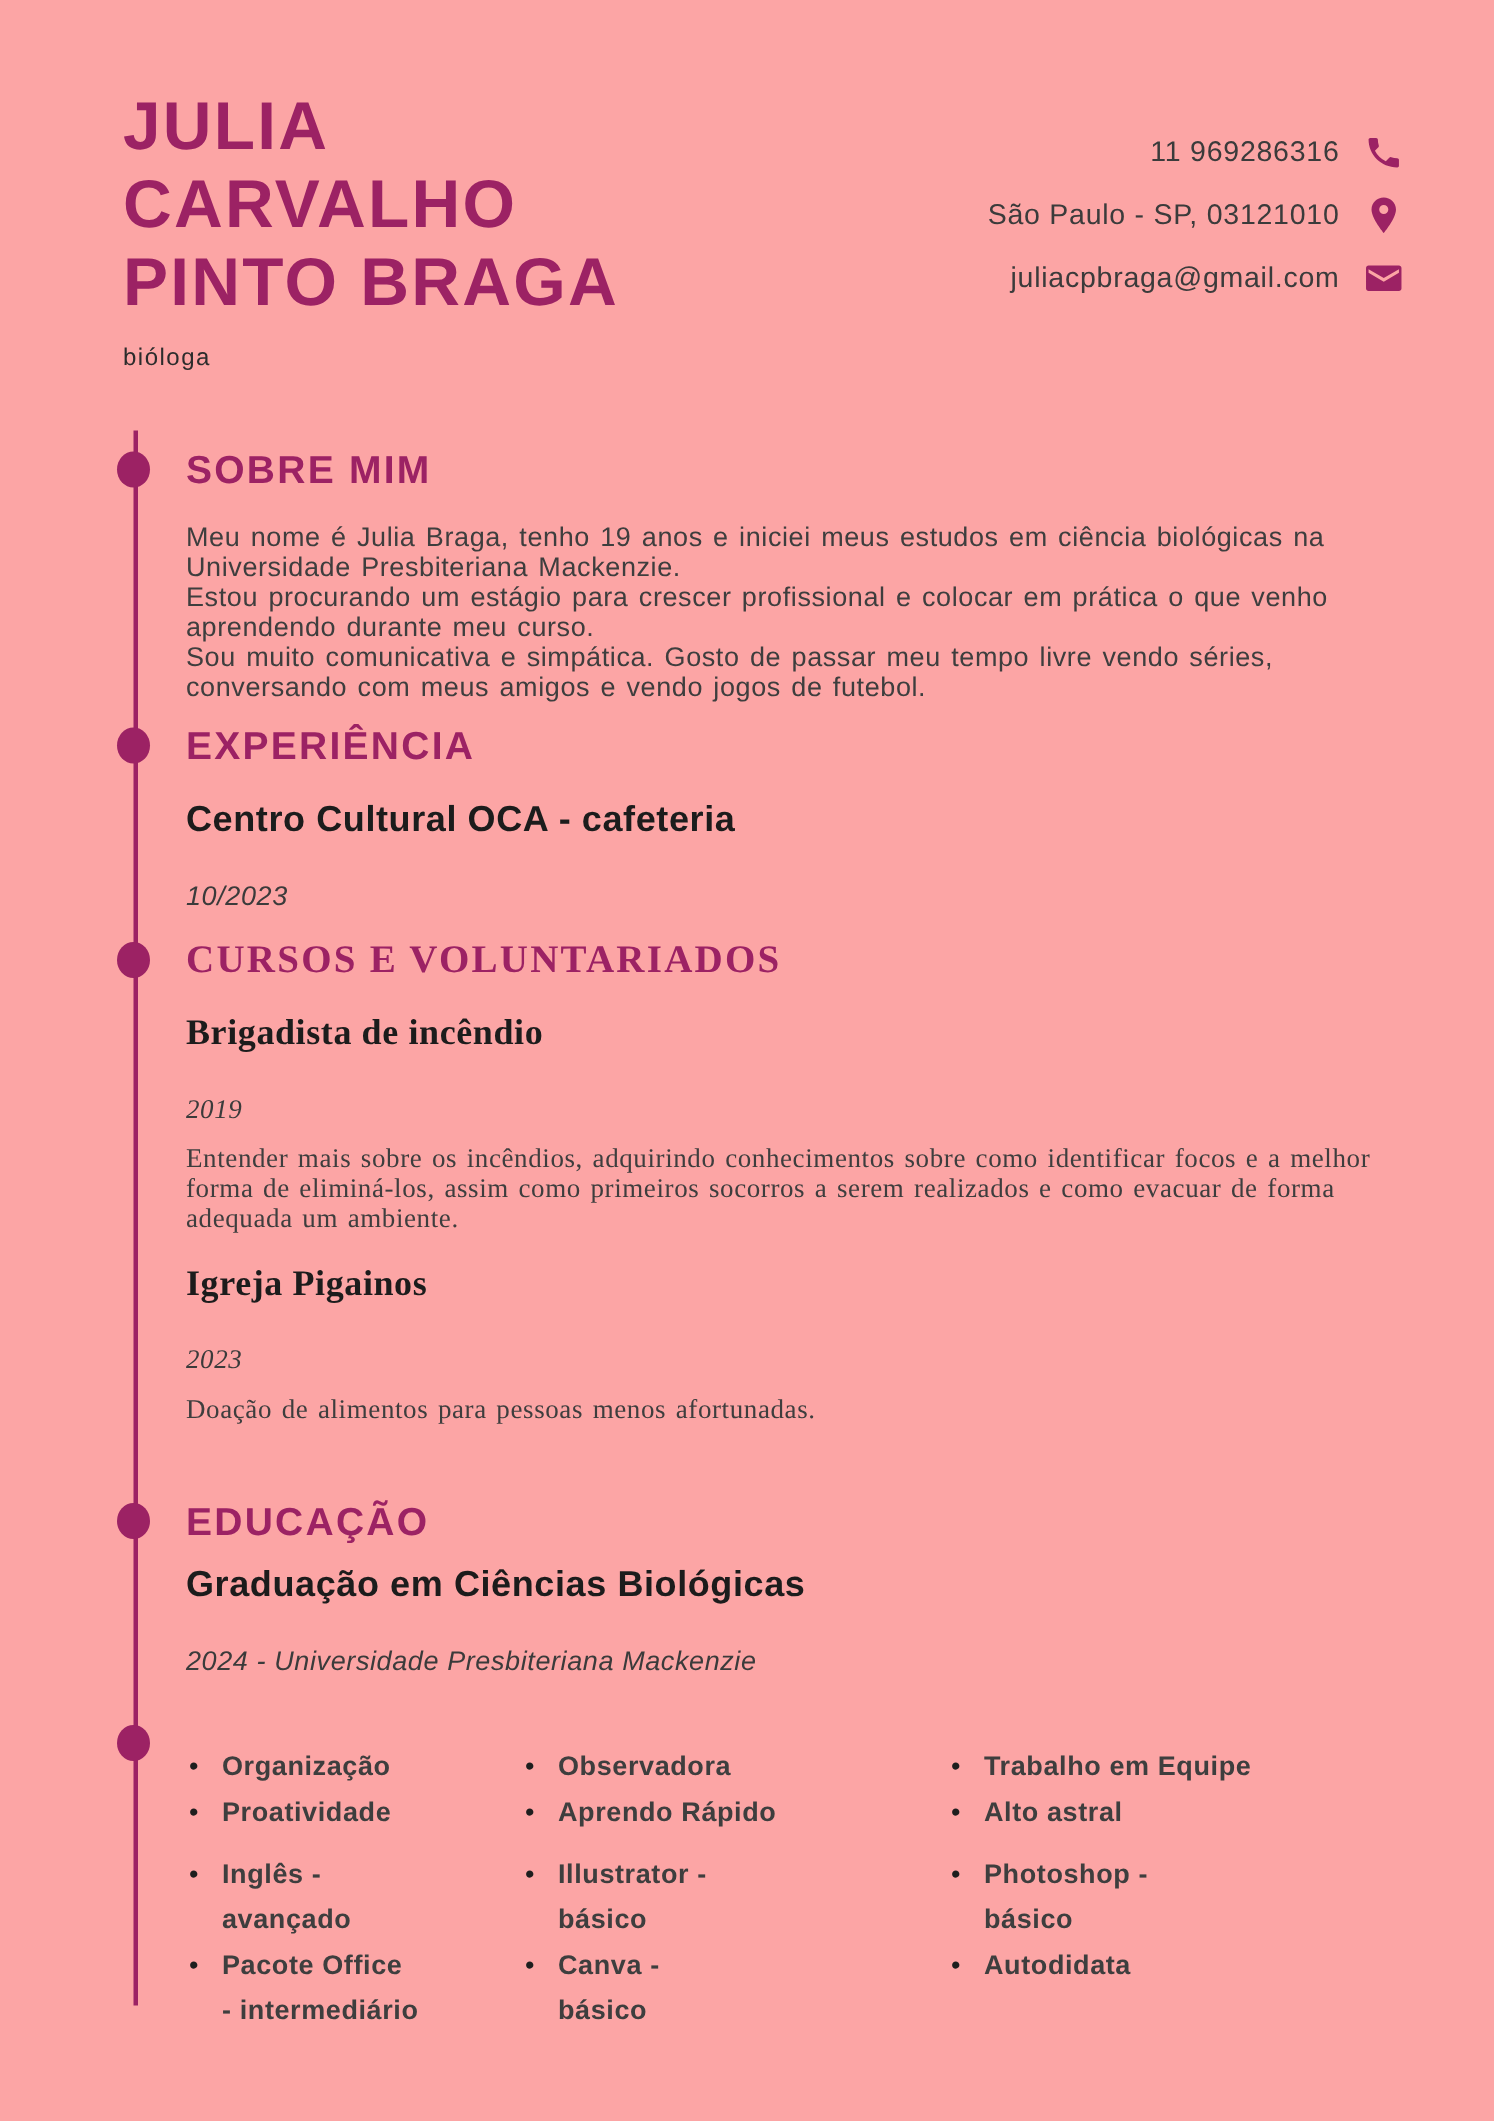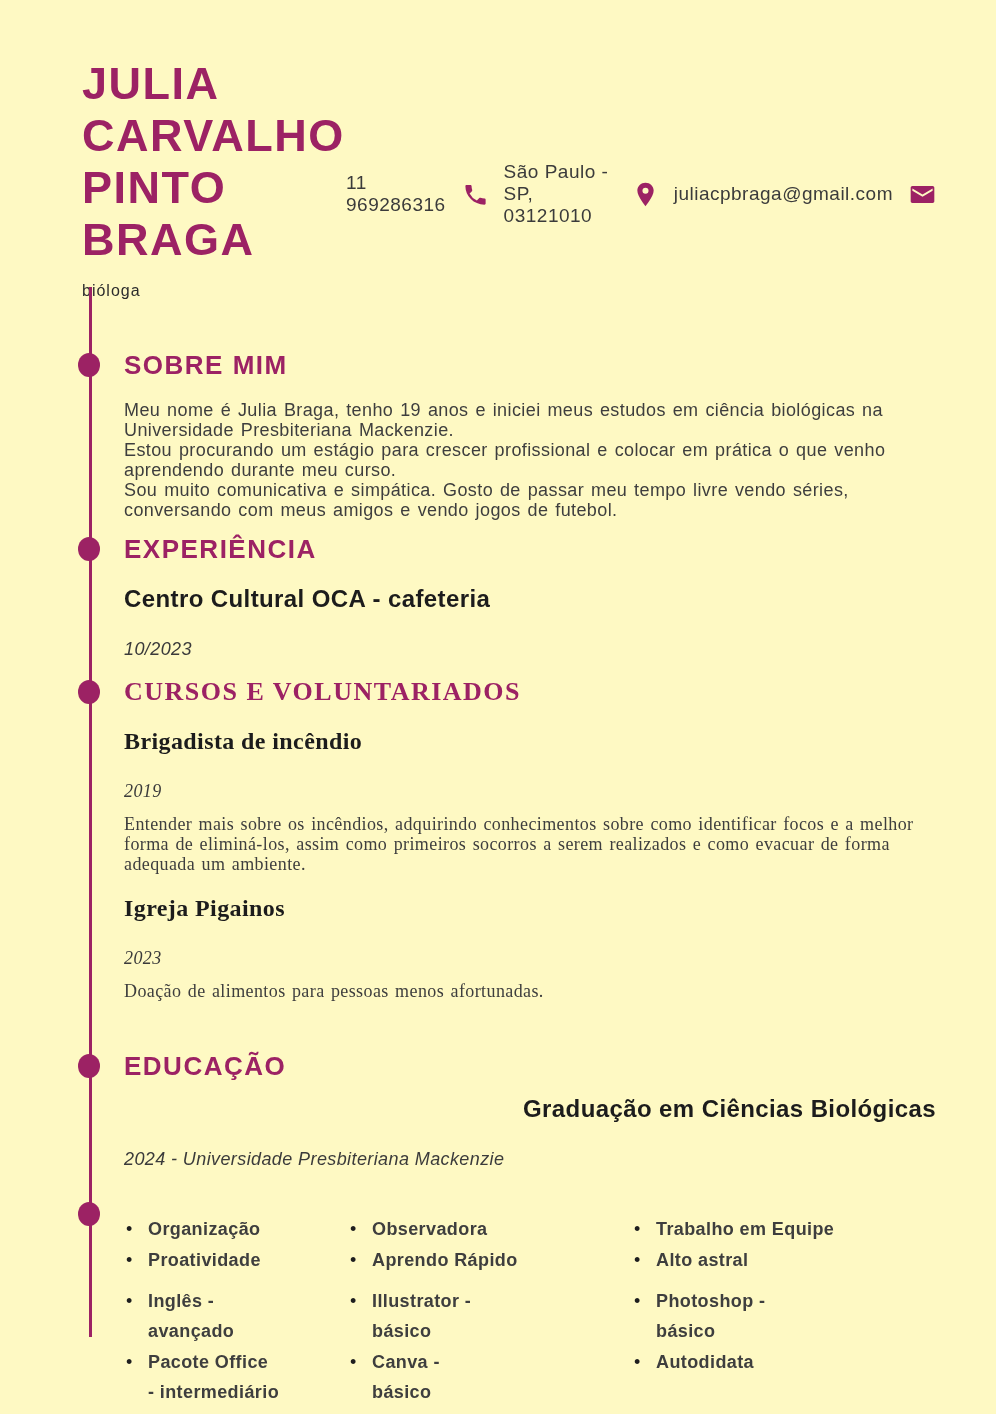--- a/index.html
+++ b/index.html
@@ -2,51 +2,51 @@
 <html style="--accent: #9C2264; --body: #3E3E3E;"><head>
 <meta charset="utf-8">
 <style>
   * { margin:0; padding:0; box-sizing:border-box; }
   html,body { background:#ffffff; }
   :root { --accent:#9C2264; --body:#3E3E3E; --dark:#1e1e1e; }
   .page {
     position:relative;
     width:996px; height:1414px;
     margin:0 auto;
-    background:#fef9c3;
+    background:#fca5a5;
     font-family:"Liberation Sans", sans-serif;
     color:var(--body);
     overflow:hidden;
     padding:58px 60px 0 82px;
   }
   
   .header { display:flex; justify-content:space-between; }
   .name h1 { color:var(--accent); font-size:45px; line-height:52px; letter-spacing:1.5px; font-weight:700; }
   .name h1 span { display:block; }
   .subtitle { margin-top:16px; font-size:16px; letter-spacing:1px; color:#2c2c2c; }
-  .contact { margin-top:30px; display:flex; flex-direction:row; gap:15px; }
+  .contact { margin-top:30px; display:flex; flex-direction:column; gap:15px; }
   .contact-row { display:flex; justify-content:flex-end; align-items:center; gap:16px; }
   .contact-text { font-size:19px; letter-spacing:.5px; color:#3b3b3b; }
   .cicon { width:27px; height:27px; flex:0 0 auto; display:flex; align-items:center; justify-content:center; }
   .cicon svg { width:100%; height:100%; fill:var(--accent); }
   
   .timeline-line { position:absolute; left:89px; top:287px; width:3px; height:1050px; background:var(--accent); }
   
   .sections { margin-top:50px; padding-left:42px; }
   h2.sec-title { position:relative; color:var(--accent); font-size:26px; line-height:30px; letter-spacing:1.5px; font-weight:700; }
   .dot { position:absolute; left:-46px; top:50%; transform:translateY(-50%); width:22px; height:24px; border-radius:50%; background:var(--accent); }
   .body-text, .entry-desc { font-size:18px; line-height:20px; letter-spacing:.4px; word-spacing:1.5px; color:var(--body); }
   .about-text { margin-top:20px; }
   .entry-title { margin-top:21px; font-size:24px; font-weight:700; letter-spacing:.4px; color:#1c1c1c; }
   .entry-date { margin-top:26px; font-size:18px; font-style:italic; letter-spacing:.4px; color:#3b3b3b; }
   .entry-desc { margin-top:12px; }
   .sec-experience { margin-top:14px; }
   .sec-courses { margin-top:17px;font-family:Liberation Serif, serif; }
   .sec-education { margin-top:50px; }
-  .sec-education .entry-title { margin-top:14px;text-align:right; }
+  .sec-education .entry-title { margin-top:14px; }
   .sec-skills { margin-top:44px; }
   .skills-columns { display:flex; margin-top:22px; }
   .skills-col { list-style:none; }
   .skills-col.c1 { flex:0 0 224px; }
   .skills-col.c2 { flex:0 0 284px; }
   .skills-col.c3 { flex:1 1 auto; }
   .skills-col li { position:relative; padding-left:24px; font-size:18px; line-height:30px; letter-spacing:.4px; margin-bottom:1px; }
   .skills-col li .bullet { position:absolute; left:2px; top:0; color:#1e1e1e; }
   .skills-col li .skill-text { white-space:pre-line;font-weight:bold; }
   .skills-col li.gap { margin-top:11px; }

